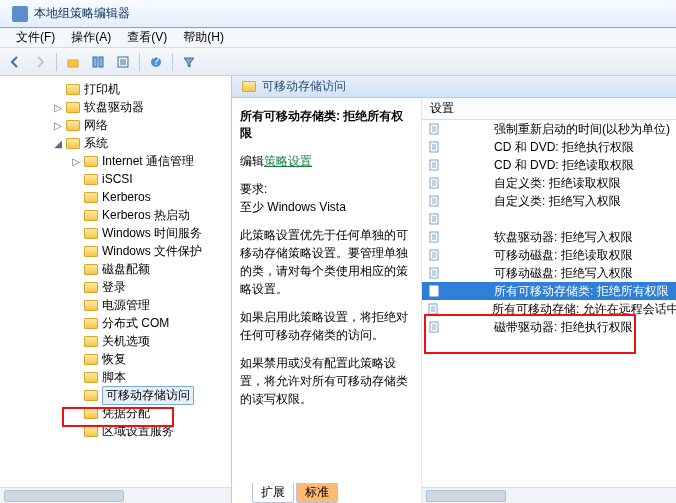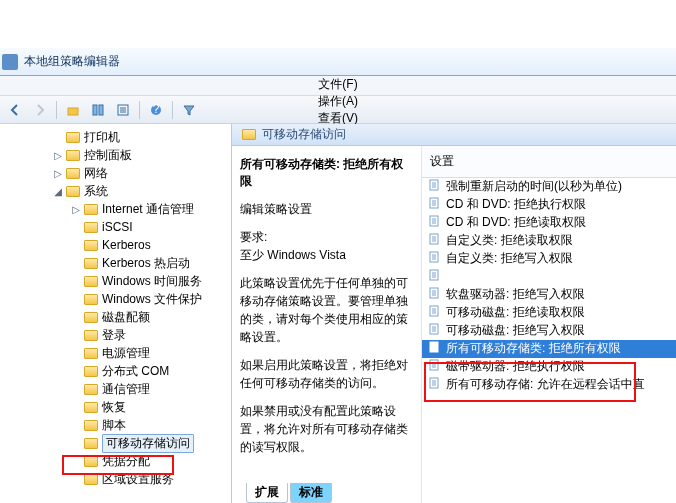--- a/index.html
+++ b/index.html
@@ -1,24 +1,24 @@
 <!DOCTYPE html>
 <html><head>
 <meta charset="utf-8">
 <style>
   * { box-sizing: border-box; margin: 0; padding: 0; font-family: "Microsoft YaHei", SimSun, Tahoma, sans-serif; font-size: 12px; }
   body { width: 676px; height: 503px; overflow: hidden; background: #fff; }
 
   
-  .titlebar { height: 28px; background: linear-gradient(#f7fbff, #e3eefc); display: flex; align-items: center; padding: 0 2px; border-bottom: 1px solid #7ea6d6; margin-top: 48px; }
+  .titlebar { height: 28px; background: linear-gradient(#f7fbff, #e3eefc); display: flex; align-items: center; padding: 0 12px; border-bottom: 1px solid #7ea6d6; }
   .titlebar .appicon { width: 16px; height: 16px; background: #5c8ec9; border-radius: 2px; margin-right: 6px; }
   .titlebar .title { color: #0b2e5a; }
 
   
-  .menubar { height: 20px; background: #f3f6fb; display: flex; align-items: center; padding: 0 8px; border-bottom: 1px solid #d4dde8; flex-direction: column; }
+  .menubar { height: 20px; background: #f3f6fb; display: flex; align-items: center; padding: 0 8px; border-bottom: 1px solid #d4dde8; }
   .menubar span { padding: 0 8px; cursor: default; }
 
   
   .toolbar { height: 28px; background: linear-gradient(#f7f9fc,#e6ecf4); display: flex; align-items: center; padding: 0 4px; gap: 3px; border-bottom: 1px solid #c9d4e2; }
   .tbbtn { width: 22px; height: 22px; display: flex; align-items: center; justify-content: center; border: 1px solid transparent; border-radius: 2px; }
   .tbbtn svg { width: 14px; height: 14px; }
   .tbsep { width: 1px; height: 18px; background: #c0cbd8; margin: 0 2px; }
 
   
   .main { display: flex; height: calc(503px - 28px - 20px - 28px); }
@@ -36,34 +36,34 @@
 
   
   .chead { height: 22px; background: linear-gradient(#e8f0fb,#d1e2f7); border-bottom: 1px solid #b6c9de; display: flex; align-items: center; padding-left: 8px; }
   .chead .folder { margin-right: 6px; }
   .chead .ttl { color: #2a4a75; }
 
   
   .cbody { flex: 1; display: flex; overflow: hidden; position: relative; }
   .left { width: 190px; padding: 10px 8px; border-right: 1px solid #e0e6ee; overflow: hidden; }
   .left b { font-weight: bold; }
-  .editlink { color: #000000; cursor: pointer; }
+  .editlink { color: #15803d; text-decoration: underline; cursor: pointer; }
   .para { margin-top: 10px; line-height: 18px; }
   .right { flex: 1; overflow: hidden; position: relative; }
-  .colhead { height: 32px; border-bottom: 1px solid #d4dde8; display: flex; align-items: center; padding-left: 8px; background: #fafcff; }
+  .colhead { height: 22px; border-bottom: 1px solid #d4dde8; display: flex; align-items: center; padding-left: 8px; background: #fafcff; }
   .list { overflow: auto; height: calc(100% - 22px); }
-  .row { display: flex; height: 18px; padding-left: 6px; white-space: nowrap; }
+  .row { display: flex; align-items: center; height: 18px; padding-left: 6px; white-space: nowrap; gap: 48px; }
   .row .ricon { width: 14px; height: 14px; margin-right: 4px; display: flex; align-items:center; justify-content:center;}
   .ricon svg { width: 12px; height: 12px; }
   .row.selected { background: #2f7ed8; color: #fff; }
   .row.selected .ricon svg path, .row.selected .ricon svg rect { stroke:#fff; }
 
   
-  .tabs { position: absolute; bottom: 0; left: 246px; height: 20px; display: flex; align-items: center; font-weight: bold;}
-  .tab { border: 1px solid #b6c4d6; border-top: none; background: #7dd3fc; padding: 1px 8px; border-radius: 0 0 3px 3px; margin-right: 2px; font-size: 12px; }
+  .tabs { position: absolute; bottom: 0; left: 252px; height: 20px; display: flex; align-items: center;}
+  .tab { border: 1px solid #b6c4d6; border-top: none; background: #fdba74; padding: 1px 8px; border-radius: 0 0 3px 3px; margin-right: 2px; font-size: 12px; }
   .tab.active { background: #fff; }
 
   
   .hscroll { position:absolute; bottom:0; left:0; right:0; height:16px; background:#f0f3f8; border-top:1px solid #d4dde8;}
   .hscroll .thumb { position:absolute; top:2px; height:12px; background:#cfd9e6; border:1px solid #b2c0d2; border-radius:2px;}
 </style>
 </head>
 <body>
 
 <div class="titlebar">
@@ -127,21 +127,21 @@
   <div class="tree" id="tree">
 
     <div class="node indent-2">
         <span class="exp"></span>
         <span class="folder"></span>
         <span class="nodelabel">打印机</span>
       </div>
       <div class="node indent-2">
         <span class="exp">▷</span>
         <span class="folder"></span>
-        <span class="nodelabel">控制面板</span>
+        <span class="nodelabel">软盘驱动器</span>
       </div>
       <div class="node indent-2">
         <span class="exp">▷</span>
         <span class="folder"></span>
         <span class="nodelabel">网络</span>
       </div>
       <div class="node indent-2">
         <span class="exp">◢</span>
         <span class="folder"></span>
         <span class="nodelabel">系统</span>
@@ -192,21 +192,21 @@
         <span class="nodelabel">电源管理</span>
       </div>
       <div class="node indent-3">
         <span class="exp"></span>
         <span class="folder"></span>
         <span class="nodelabel">分布式 COM</span>
       </div>
       <div class="node indent-3">
         <span class="exp"></span>
         <span class="folder"></span>
-        <span class="nodelabel">通信管理</span>
+        <span class="nodelabel">关机选项</span>
       </div>
       <div class="node indent-3">
         <span class="exp"></span>
         <span class="folder"></span>
         <span class="nodelabel">恢复</span>
       </div>
       <div class="node indent-3">
         <span class="exp"></span>
         <span class="folder"></span>
         <span class="nodelabel">脚本</span>
@@ -341,30 +341,30 @@
               </span>
               <span>所有可移动存储类: 拒绝所有权限</span>
             </div>
             <div class="row">
               <span class="ricon">
                 <svg viewBox="0 0 12 12">
                   <rect x="1" y="1" width="8" height="10" fill="#fff" stroke="#7aa3cf"></rect>
                   <path d="M3 4h4M3 6h4M3 8h4" stroke="#7aa3cf"></path>
                 </svg>
               </span>
+              <span>所有可移动存储: 允许在远程会话中直</span>
+            </div>
+            <div class="row">
+              <span class="ricon">
+                <svg viewBox="0 0 12 12">
+                  <rect x="1" y="1" width="8" height="10" fill="#fff" stroke="#7aa3cf"></rect>
+                  <path d="M3 4h4M3 6h4M3 8h4" stroke="#7aa3cf"></path>
+                </svg>
+              </span>
               <span>磁带驱动器: 拒绝执行权限</span>
-            </div>
-            <div class="row">
-              <span class="ricon">
-                <svg viewBox="0 0 12 12">
-                  <rect x="1" y="1" width="8" height="10" fill="#fff" stroke="#7aa3cf"></rect>
-                  <path d="M3 4h4M3 6h4M3 8h4" stroke="#7aa3cf"></path>
-                </svg>
-              </span>
-              <span>所有可移动存储: 允许在远程会话中直</span>
             </div>
             <div class="redbox" style="left:2px; top:216px; width:212px; height:40px;"></div>
           </div>
         <div class="hscroll">
             <div class="thumb" style="left:4px; width:80px;"></div>
           </div>
       </div>
 
     </div>
   </div>

